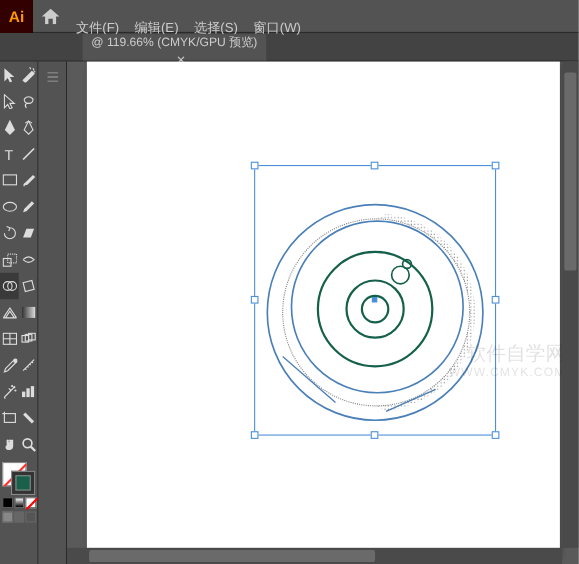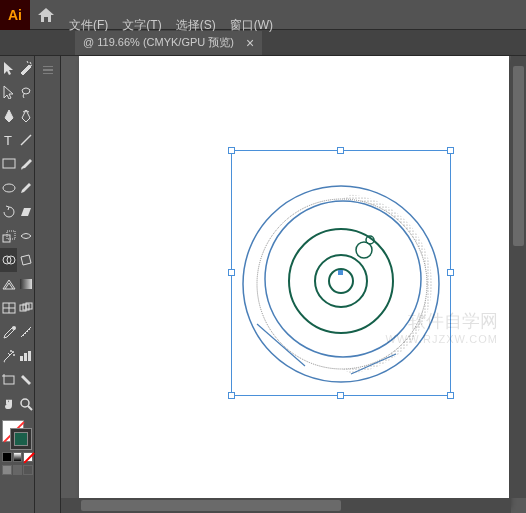--- a/index.html
+++ b/index.html
@@ -6,21 +6,21 @@
 body { width: 526px; height: 513px; background: #4a4a4a; overflow: hidden; position: relative; }
 
 .topbar { height: 30px; background: #535353; display: flex; align-items: center; border-bottom: 1px solid #2a2a2a; }
 .ai-logo { width: 30px; height: 30px; background: #330000; display: flex; align-items: center; justify-content: center; }
 .ai-logo span { color: #ff9a00; font-weight: bold; font-size: 14px; font-family: Arial; text-align: center; }
 .home-btn { width: 32px; height: 28px; display: flex; align-items: center; justify-content: center; cursor: pointer; }
 .menu { display: flex; margin-top: 20px; }
 .menu-item { color: #ccc; font-size: 12px; padding: 0 7px; cursor: pointer; line-height: 30px; }
 
 .tabbar { height: 26px; background: #434343; display: flex; align-items: center; padding-left: 75px; border-bottom: 1px solid #2a2a2a; }
-.tab { display: flex; align-items: center; color: #ccc; font-size: 11px; background: #535353; height: 24px; padding: 0 8px; }
+.tab { display: flex; align-items: center; color: #ccc; font-size: 11px; background: #535353; height: 24px; padding: 0 8px; flex-direction: column; }
 .tab-close { margin-left: 12px; cursor: pointer; font-size: 14px; }
 
 .main { display: flex; height: calc(100% - 56px); }
 .sidebar { width: 35px; background: #535353; border-right: 1px solid #2a2a2a; }
 .sidebar2 { width: 26px; background: #535353; border-right: 1px solid #2a2a2a; }
 .tool-cell { width: 100%; height: 24px; display: flex; align-items: center; justify-content: center; cursor: pointer; }
 .tool-cell.active { background: #3a3a3a; }
 .tool-grid { display: flex; flex-wrap: wrap; }
 .sidebar .tool-cell { width: 17px; }
 
@@ -36,21 +36,21 @@
 .canvas-area { flex: 1; background: #5a5a5a; position: relative; }
 .artboard { position: absolute; left: 18px; top: 0; width: 430px; height: 450px; background: white; box-shadow: 2px 2px 5px rgba(0,0,0,.3); }
 
 .selection { position: absolute; left: 170px; top: 94px; width: 220px; height: 246px; border: 1px solid #4a90d9; }
 .handle { width: 7px; height: 7px; background: white; border: 1px solid #4a90d9; position: absolute; }
 .h-tl { top: -4px; left: -4px; } .h-tm { top: -4px; left: 50%; margin-left: -4px; } .h-tr { top: -4px; right: -4px; }
 .h-ml { top: 50%; left: -4px; margin-top: -4px; } .h-mr { top: 50%; right: -4px; margin-top: -4px; }
 .h-bl { bottom: -4px; left: -4px; } .h-bm { bottom: -4px; left: 50%; margin-left: -4px; } .h-br { bottom: -4px; right: -4px; }
 .center-dot { width: 5px; height: 5px; background: #4a90d9; position: absolute; top: 50%; left: 50%; margin: -3px; }
 
-.watermark { position: absolute; right: 28px; top: 255px; color: rgba(0,0,0,.12); font-size: 18px; text-align: right; line-height: 1.2; margin-left: 32px; }
+.watermark { position: absolute; right: 12px; top: 255px; color: rgba(0,0,0,.12); font-size: 18px; text-align: right; line-height: 1.2; margin-left: 32px; }
 .watermark .wm2 { font-size: 11px; letter-spacing: 1px; }
 
 .scrollbar-v { position: absolute; right: 0; top: 0; bottom: 15px; width: 15px; background: #4a4a4a; }
 .scrollbar-h { position: absolute; left: 0; right: 15px; bottom: 0; height: 15px; background: #4a4a4a; }
 .sb-thumb-v { position: absolute; left: 2px; right: 2px; top: 10px; height: 180px; background: #6a6a6a; border-radius: 2px; }
 .sb-thumb-h { position: absolute; top: 2px; bottom: 2px; left: 20px; width: 260px; background: #6a6a6a; border-radius: 2px; }
 </style>
 </head>
 <body>
 
@@ -58,21 +58,21 @@
   <div class="ai-logo">
       <span>Ai</span>
     </div>
   <div class="home-btn">
     <svg width="16" height="14" viewBox="0 0 16 14">
         <path d="M8 0 L16 7 L13 7 L13 14 L10 14 L10 9 L6 9 L6 14 L3 14 L3 7 L0 7 Z" fill="#ccc"></path>
       </svg>
   </div>
   <div class="menu">
     <div class="menu-item">文件(F)</div>
-    <div class="menu-item">文字(T)</div>
+    <div class="menu-item">编辑(E)</div>
     <div class="menu-item">选择(S)</div>
     <div class="menu-item">窗口(W)</div>
   </div>
 </div>
 
 <div class="tabbar">
   <div class="tab">
     <span>@ 119.66%  (CMYK/GPU 预览)</span>
     <span class="tab-close">×</span>
   </div>
@@ -314,21 +314,21 @@
       <div class="handle h-ml"></div>
       <div class="handle h-mr"></div>
       <div class="handle h-bl"></div>
       <div class="handle h-bm"></div>
       <div class="handle h-br"></div>
       <div class="center-dot"></div>
     </div>
 
     <div class="watermark">
       <div>软件自学网</div>
-      <div class="wm2">WWW.RJZXW.COM</div>
+      <div class="wm2">WWW.CMYK.COM</div>
     </div>
 
     <div class="scrollbar-v">
         <div class="sb-thumb-v"></div>
       </div>
     <div class="scrollbar-h">
         <div class="sb-thumb-h"></div>
       </div>
   </div>
 </div>

